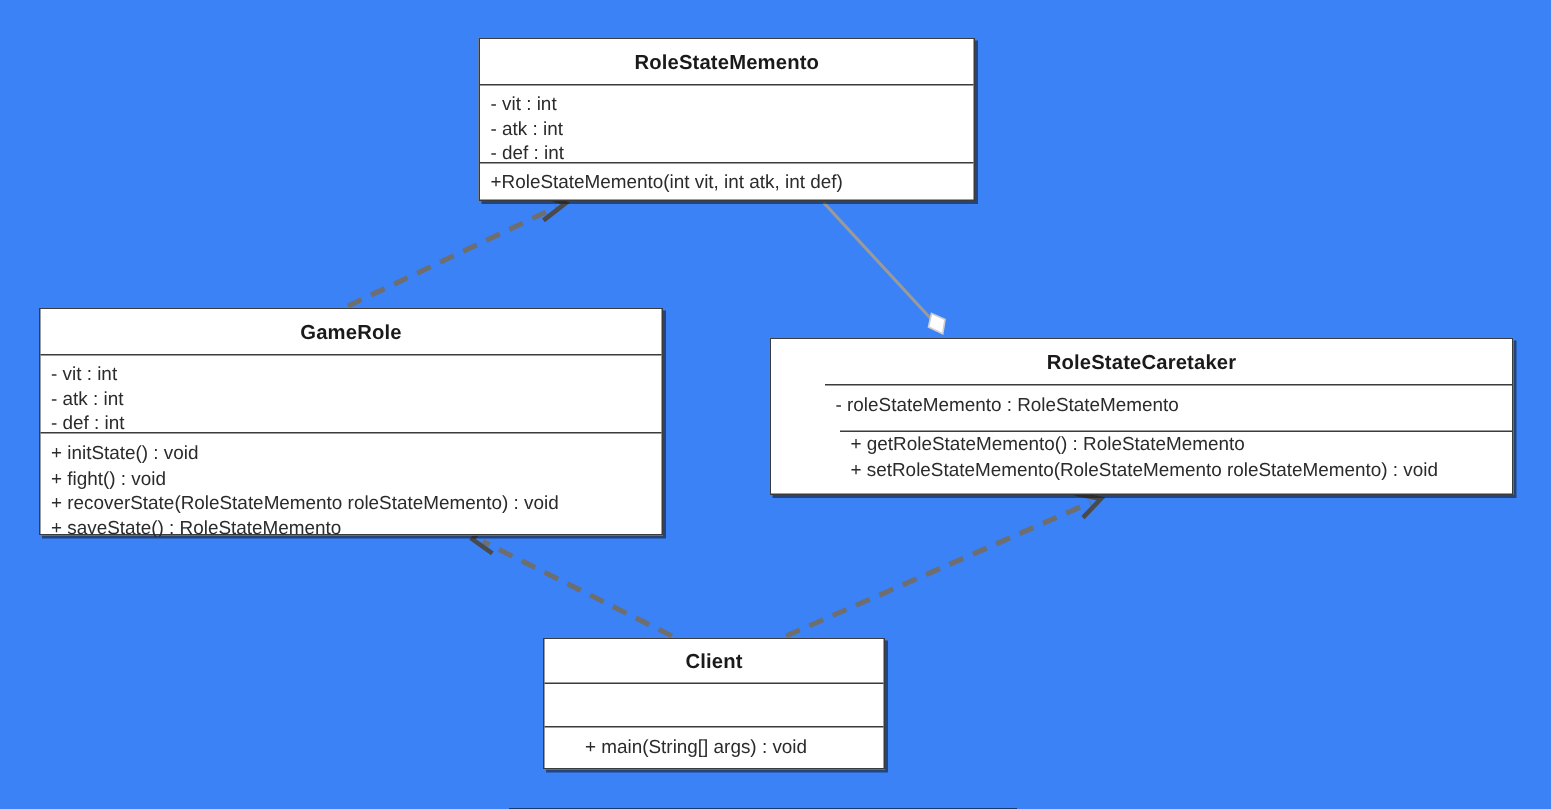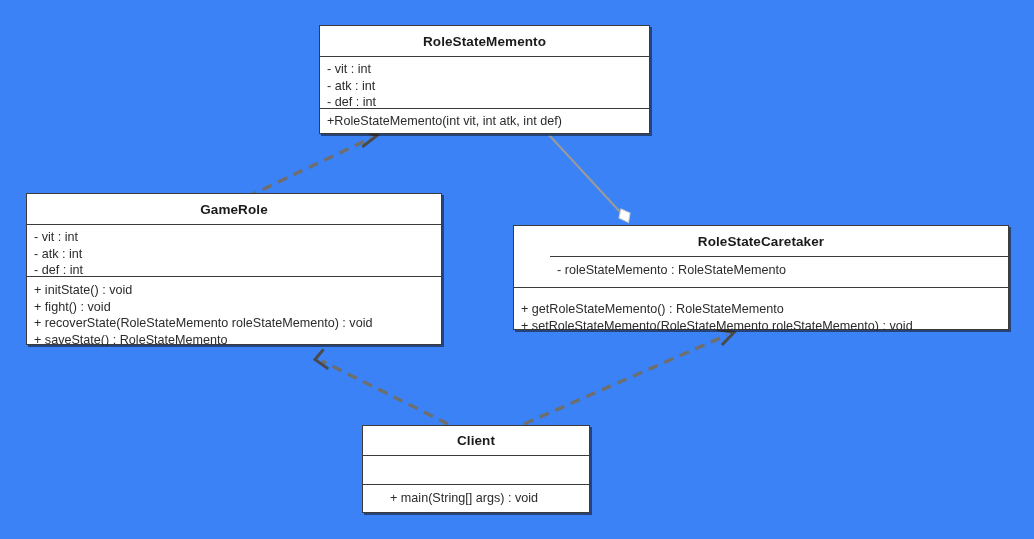--- a/index.html
+++ b/index.html
@@ -91,41 +91,41 @@
     <div class="uml-compartment" style="height:52px;">
       <div class="uml-row">- vit : int</div>
       <div class="uml-row">- atk : int</div>
       <div class="uml-row">- def : int</div>
     </div>
     <div class="uml-compartment" style="height:27px; padding-top:4px;">
       <div class="uml-row">+RoleStateMemento(int vit, int atk, int def)</div>
     </div>
   </div>
 
-  <div class="uml-class" style="left:26px; top:193px; width:416px; height:152px;">
+  <div class="uml-class" style="left:26px; top:205px; width:416px; height:152px;">
     <div class="uml-title" style="height:30px;">GameRole</div>
     <div class="uml-compartment" style="height:52px;">
       <div class="uml-row">- vit : int</div>
       <div class="uml-row">- atk : int</div>
       <div class="uml-row">- def : int</div>
     </div>
     <div class="uml-compartment" style="height:70px; padding-top:5px;">
       <div class="uml-row">+ initState() : void</div>
       <div class="uml-row">+ fight() : void</div>
       <div class="uml-row">+ recoverState(RoleStateMemento roleStateMemento) : void</div>
       <div class="uml-row">+ saveState() : RoleStateMemento</div>
     </div>
   </div>
 
   <div class="uml-class" style="left:513px; top:225px; width:496px; height:105px;">
     <div class="uml-title" style="height:30px;">RoleStateCaretaker</div>
     <div class="uml-compartment" style="height:31px; padding-top:5px;margin-left:36px;">
       <div class="uml-row">- roleStateMemento : RoleStateMemento</div>
     </div>
-    <div class="uml-compartment" style="height:44px; padding-top:13px;">
+    <div class="uml-compartment" style="height:44px; padding-top:0;margin-left:46px;">
       <div class="uml-row">+ getRoleStateMemento() : RoleStateMemento</div>
       <div class="uml-row">+ setRoleStateMemento(RoleStateMemento roleStateMemento) : void</div>
     </div>
   </div>
 
   <div class="uml-class" style="left:362px; top:425px; width:228px; height:88px;">
     <div class="uml-title" style="height:29px;">Client</div>
     <div class="uml-compartment compartment-empty" style="height:29px;"></div>
     <div class="uml-compartment" style="height:28px; padding-top:5px;padding-left:27px;">
       <div class="uml-row">+ main(String[] args) : void</div>

